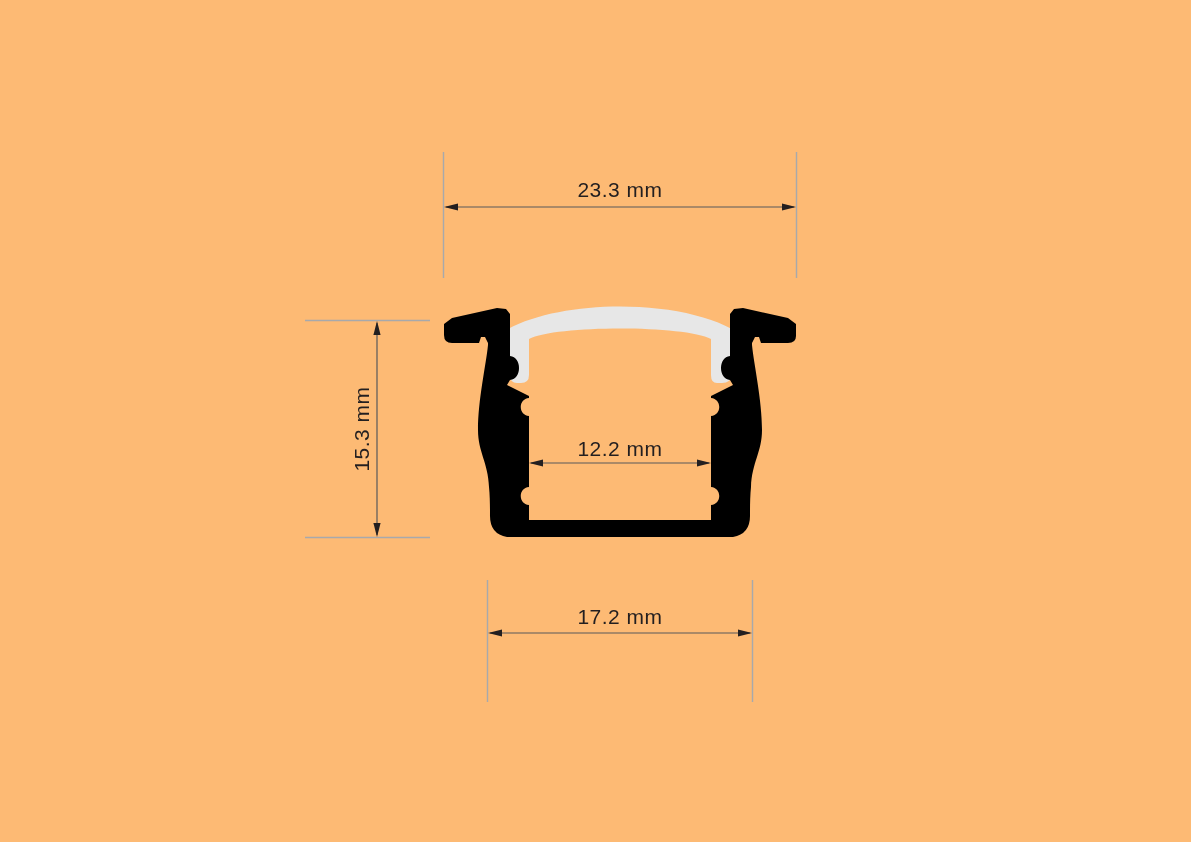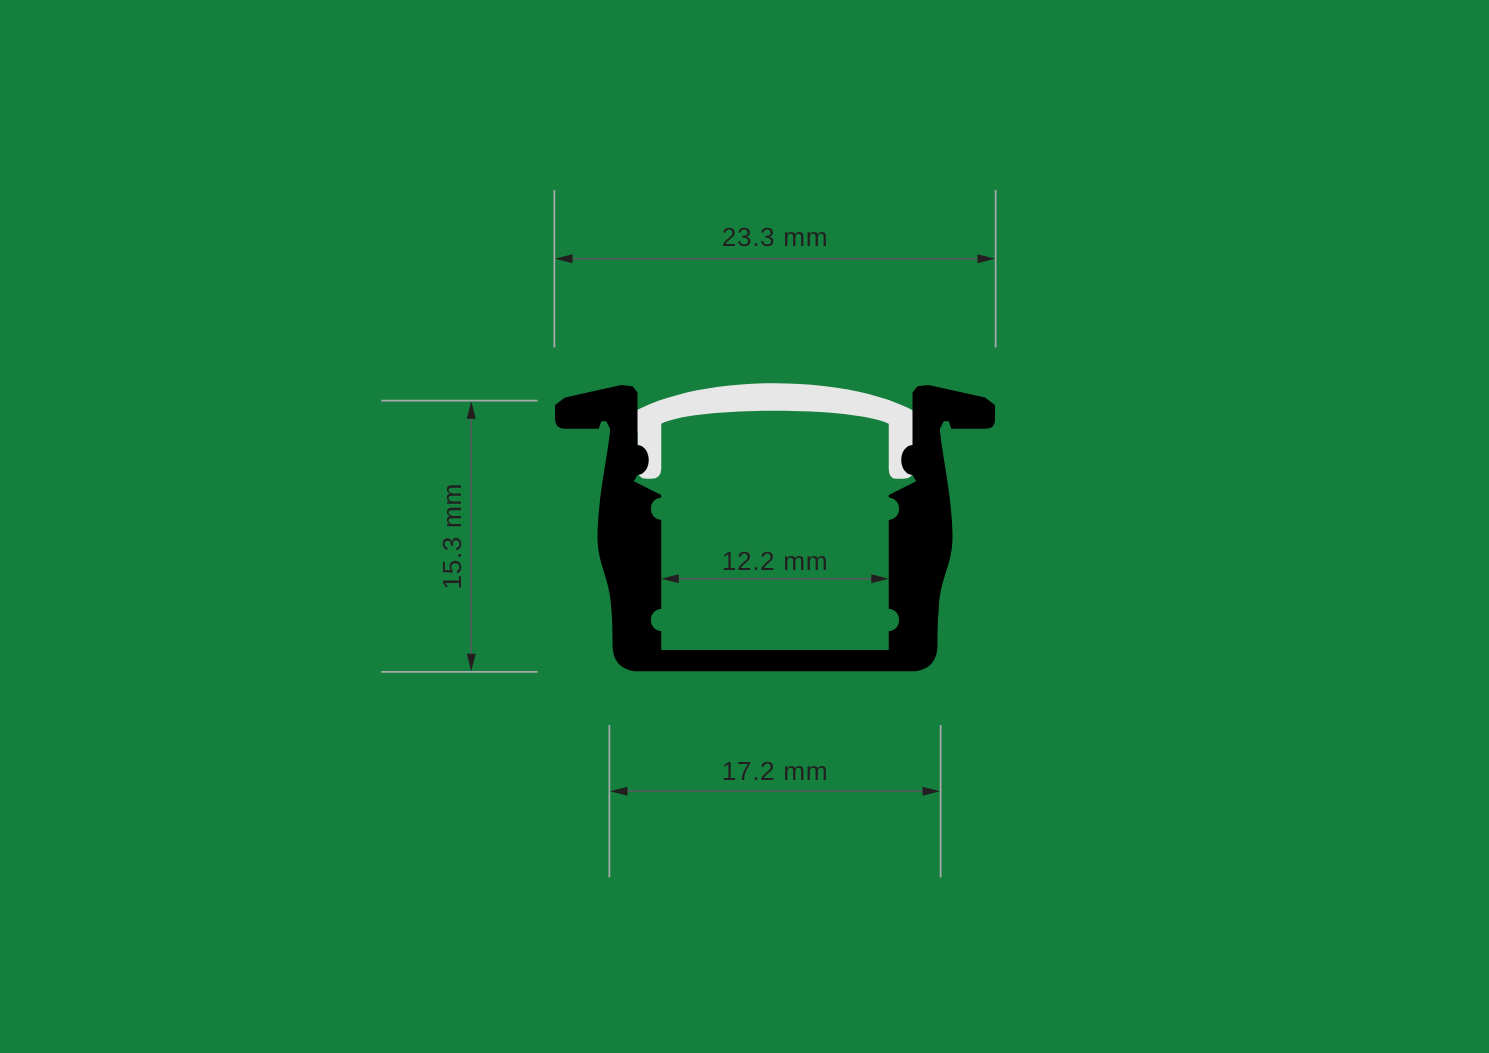--- a/index.html
+++ b/index.html
@@ -4,21 +4,21 @@
 <style>
   html, body {
     margin: 0;
     padding: 0;
     background: #ffffff;
   }
   .canvas {
     position: relative;
     width: 1191px;
     height: 842px;
-    background: #15803d;
+    background: #fdba74;
     overflow: hidden;
     font-family: "Liberation Sans", sans-serif;
   }
   svg { display: block; }
   .ext-line {
     stroke: #a7a9ac;
     stroke-width: 1.4;
     fill: none;
   }
   .dim-line {

